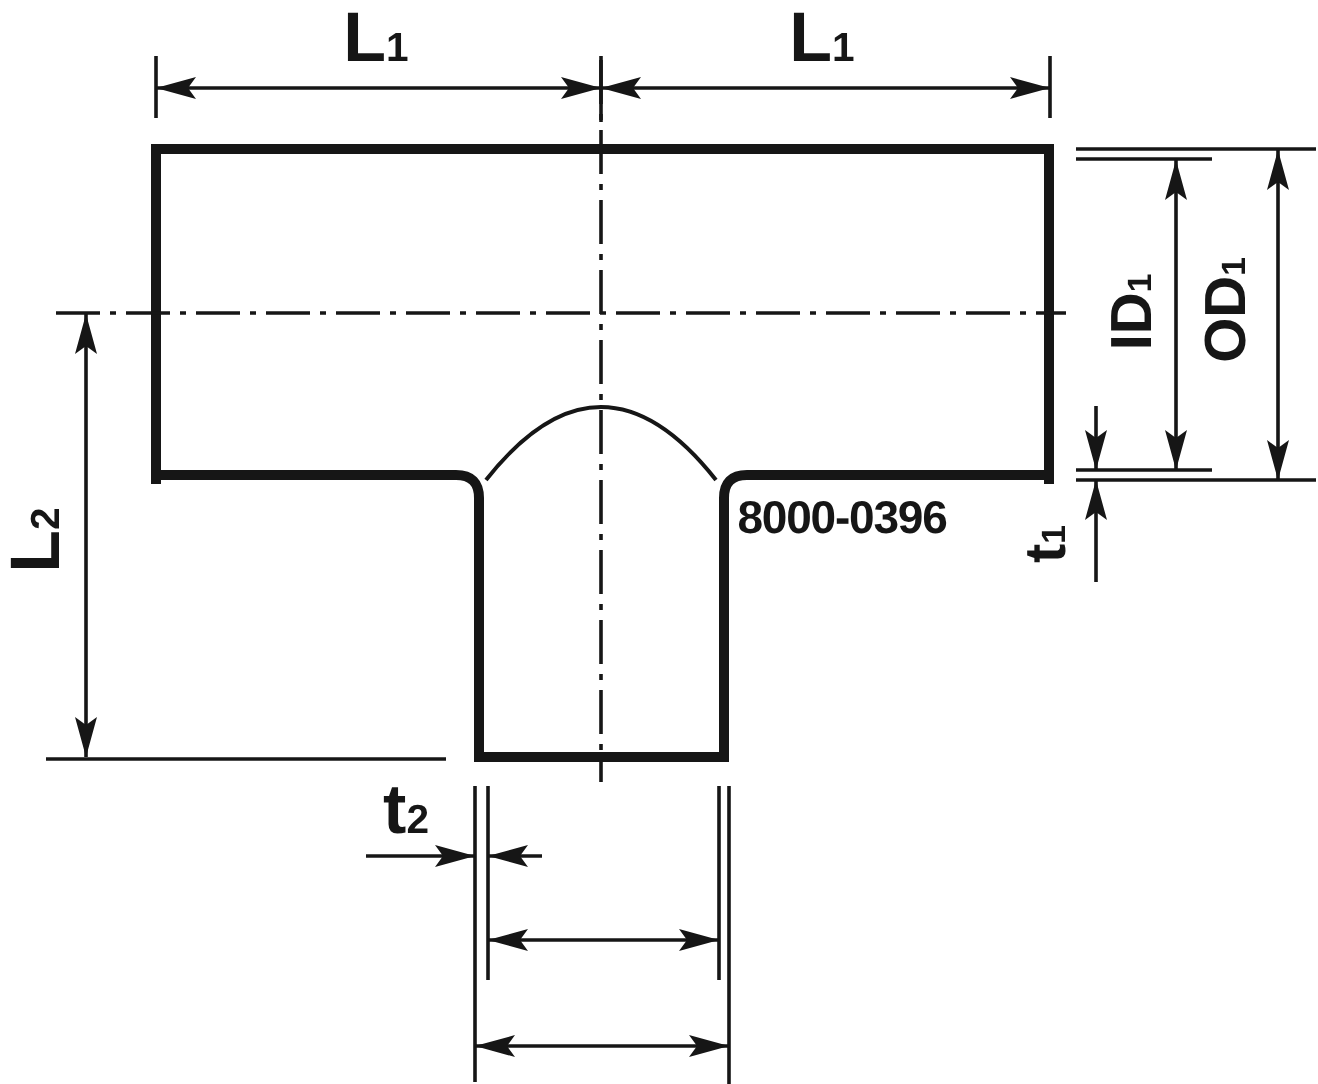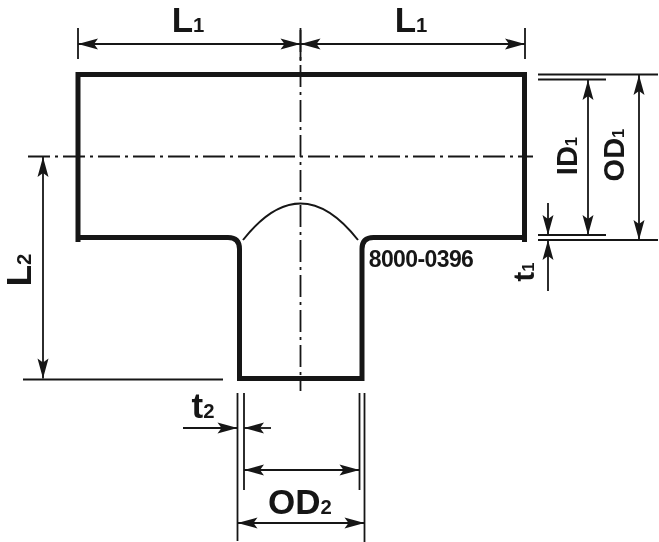--- a/index.html
+++ b/index.html
@@ -137,19 +137,16 @@
 
   <div class="dim-label size-m rot" style="left:524px;top:272px;">
     <span>t</span><span class="sub">1</span>
   </div>
 
   <div class="dim-label size-l" style="left:203px;top:405px;">
     <span>t</span><span class="sub">2</span>
   </div>
 
 
-  <div class="dim-label size-l" style="left:300px;top:501px;">
-    <span>OD</span><span class="sub">2</span>
-  </div>
 
   <div class="part-number" style="left:421px;top:259px;">8000-0396</div>
 
 </div>
 
 </body></html>

